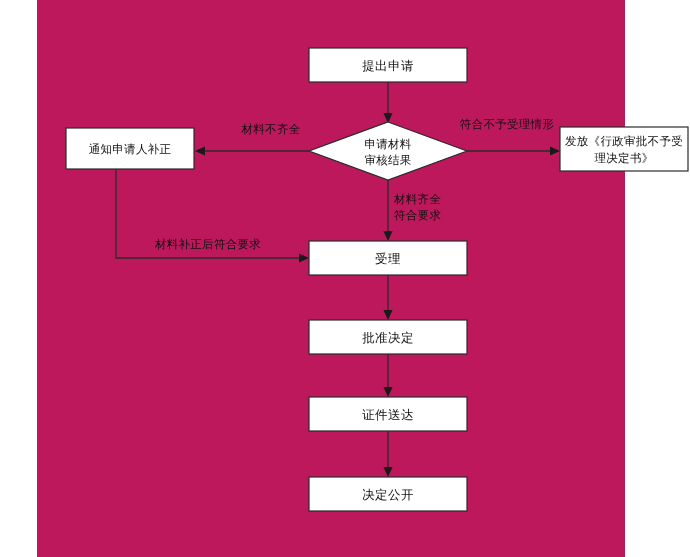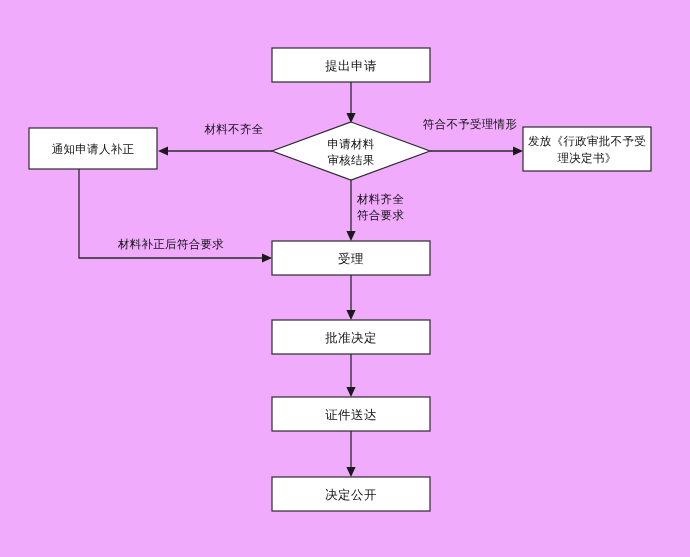--- a/index.html
+++ b/index.html
@@ -8,23 +8,24 @@
     background: #ffffff;
   }
   body {
     width: 690px;
     height: 557px;
     font-family: "DejaVu Sans", "Liberation Sans", sans-serif;
     overflow: hidden;
   }
   #flowchart-root {
     position: relative;
-    width: 690px;
+    width: 588px;
     height: 557px;
-    background: #f0abfc;
+    background: #be185d;
+    margin-left: 37px;
   }
   svg.chart {
     display: block;
     width: 690px;
     height: 557px;
   }
   .node-shape {
     fill: #ffffff;
     stroke: #2b2b2b;
     stroke-width: 1.2;

